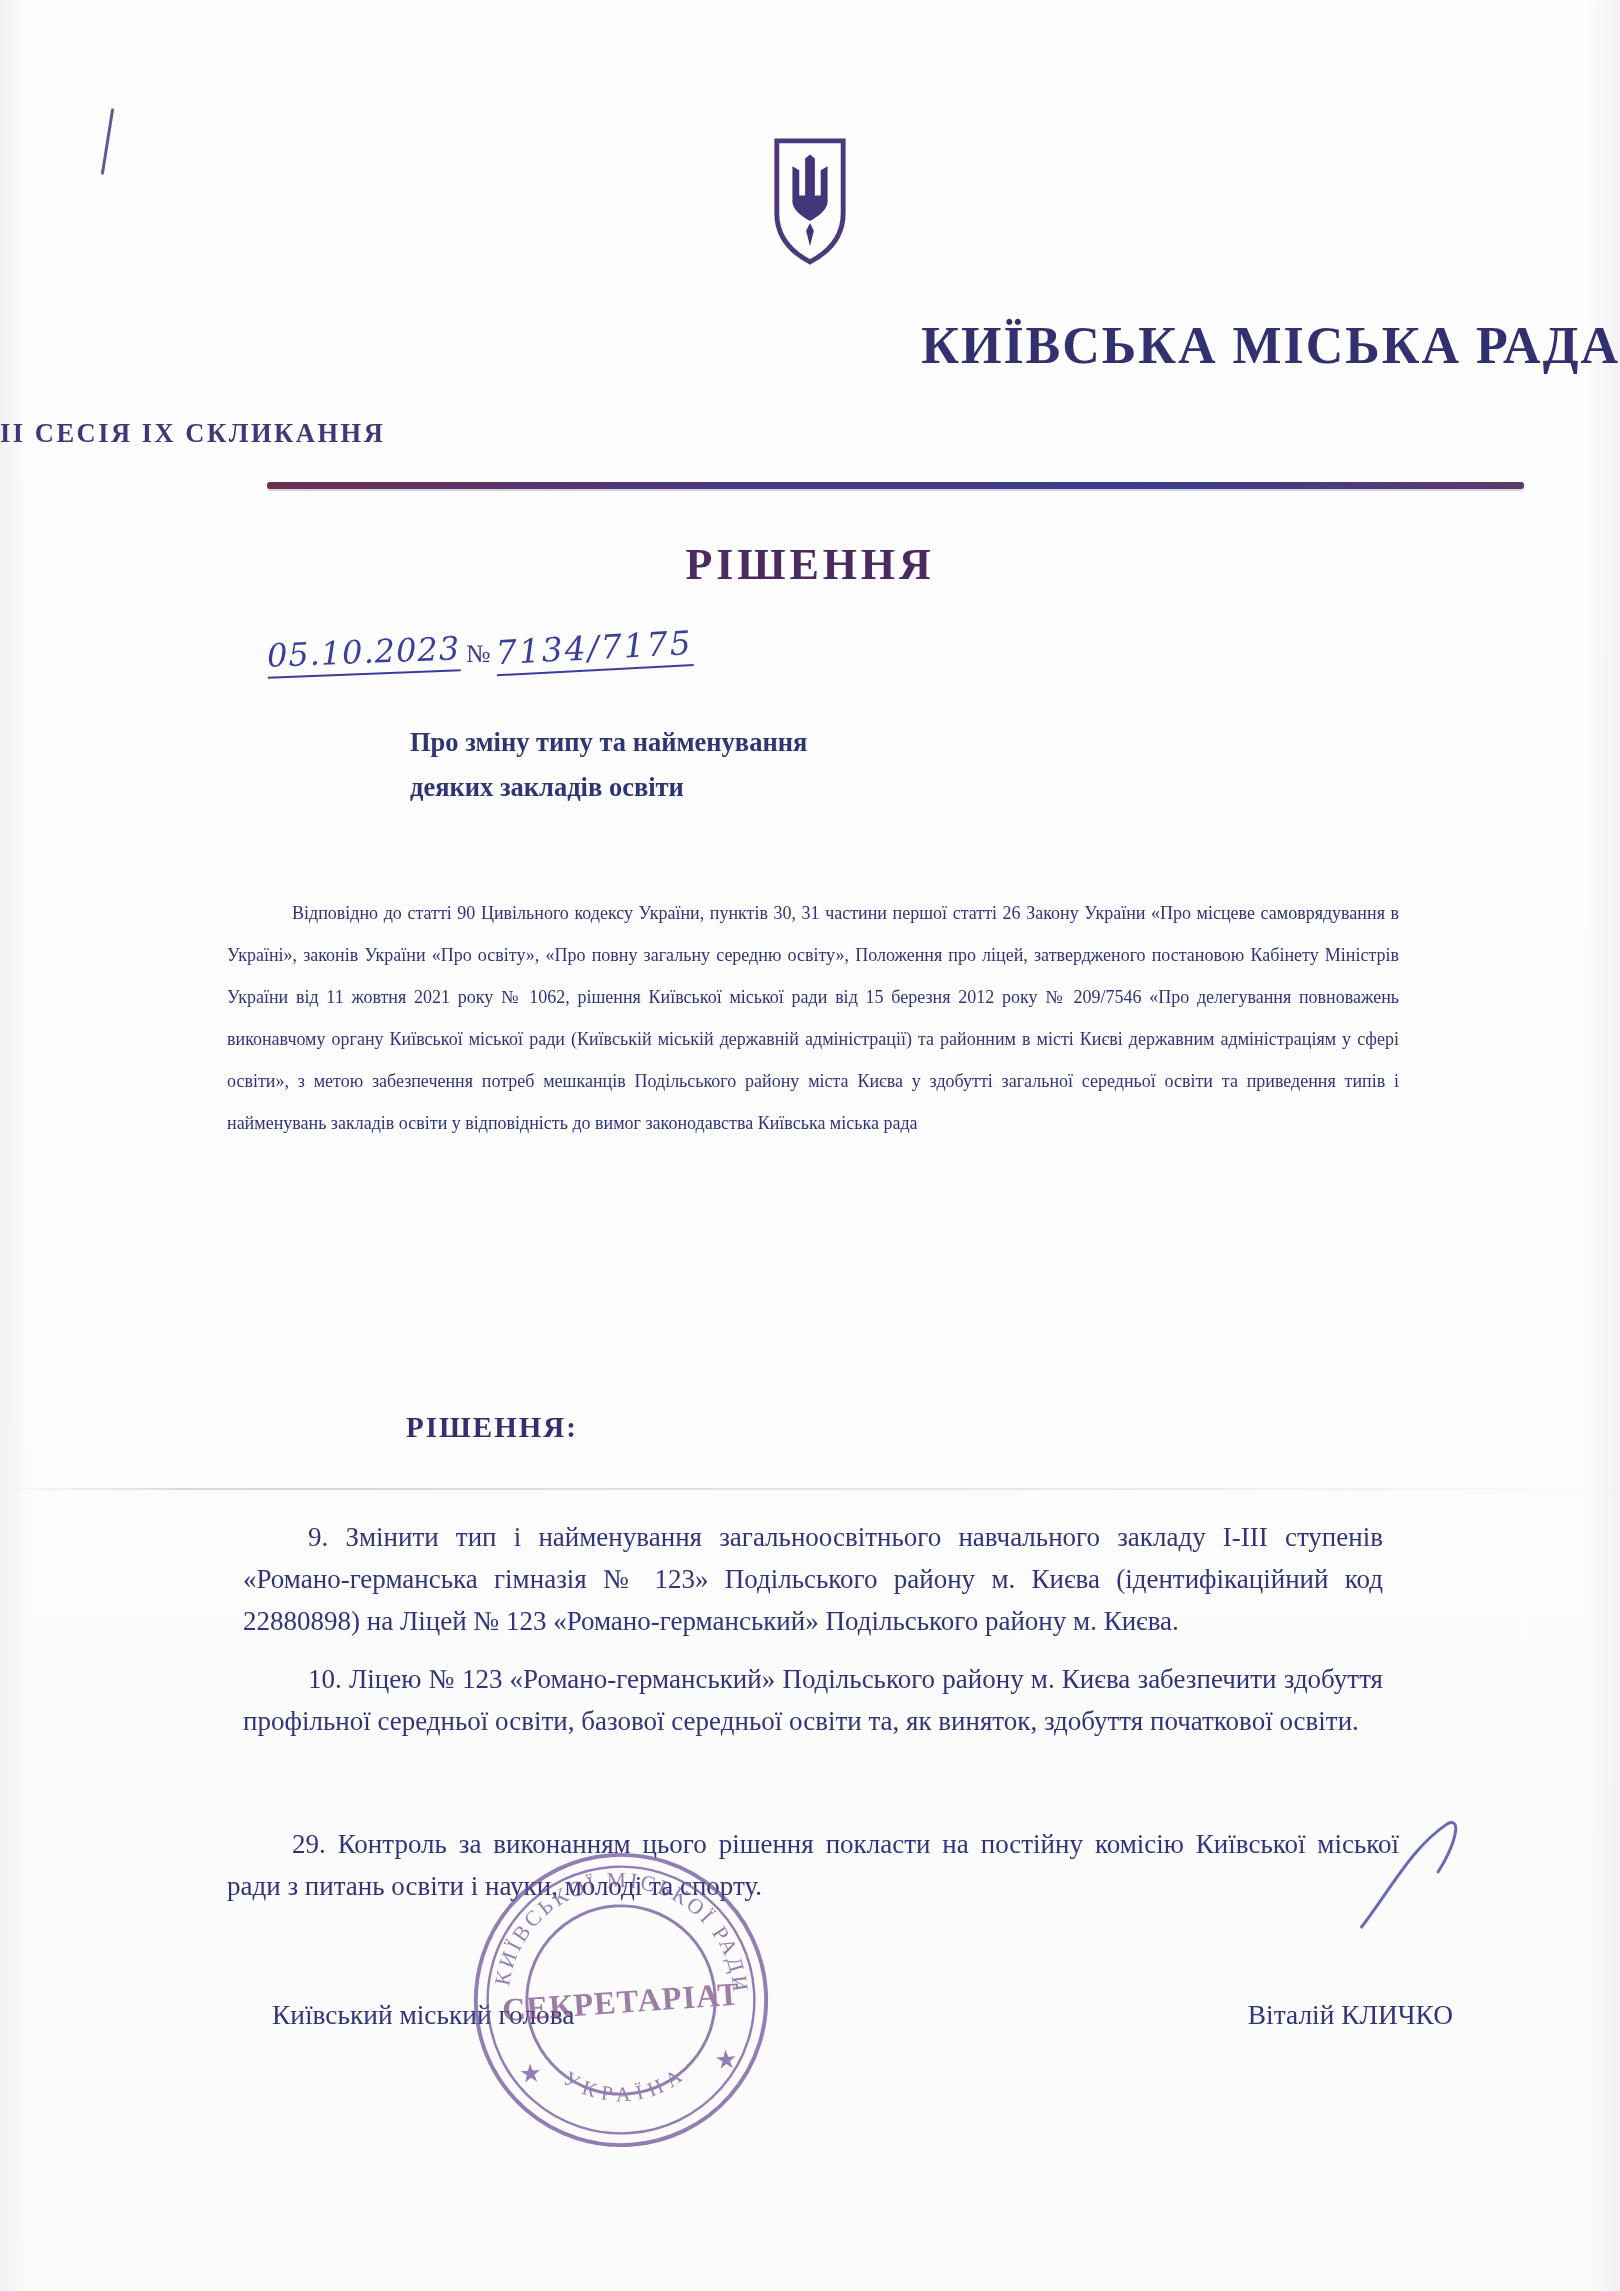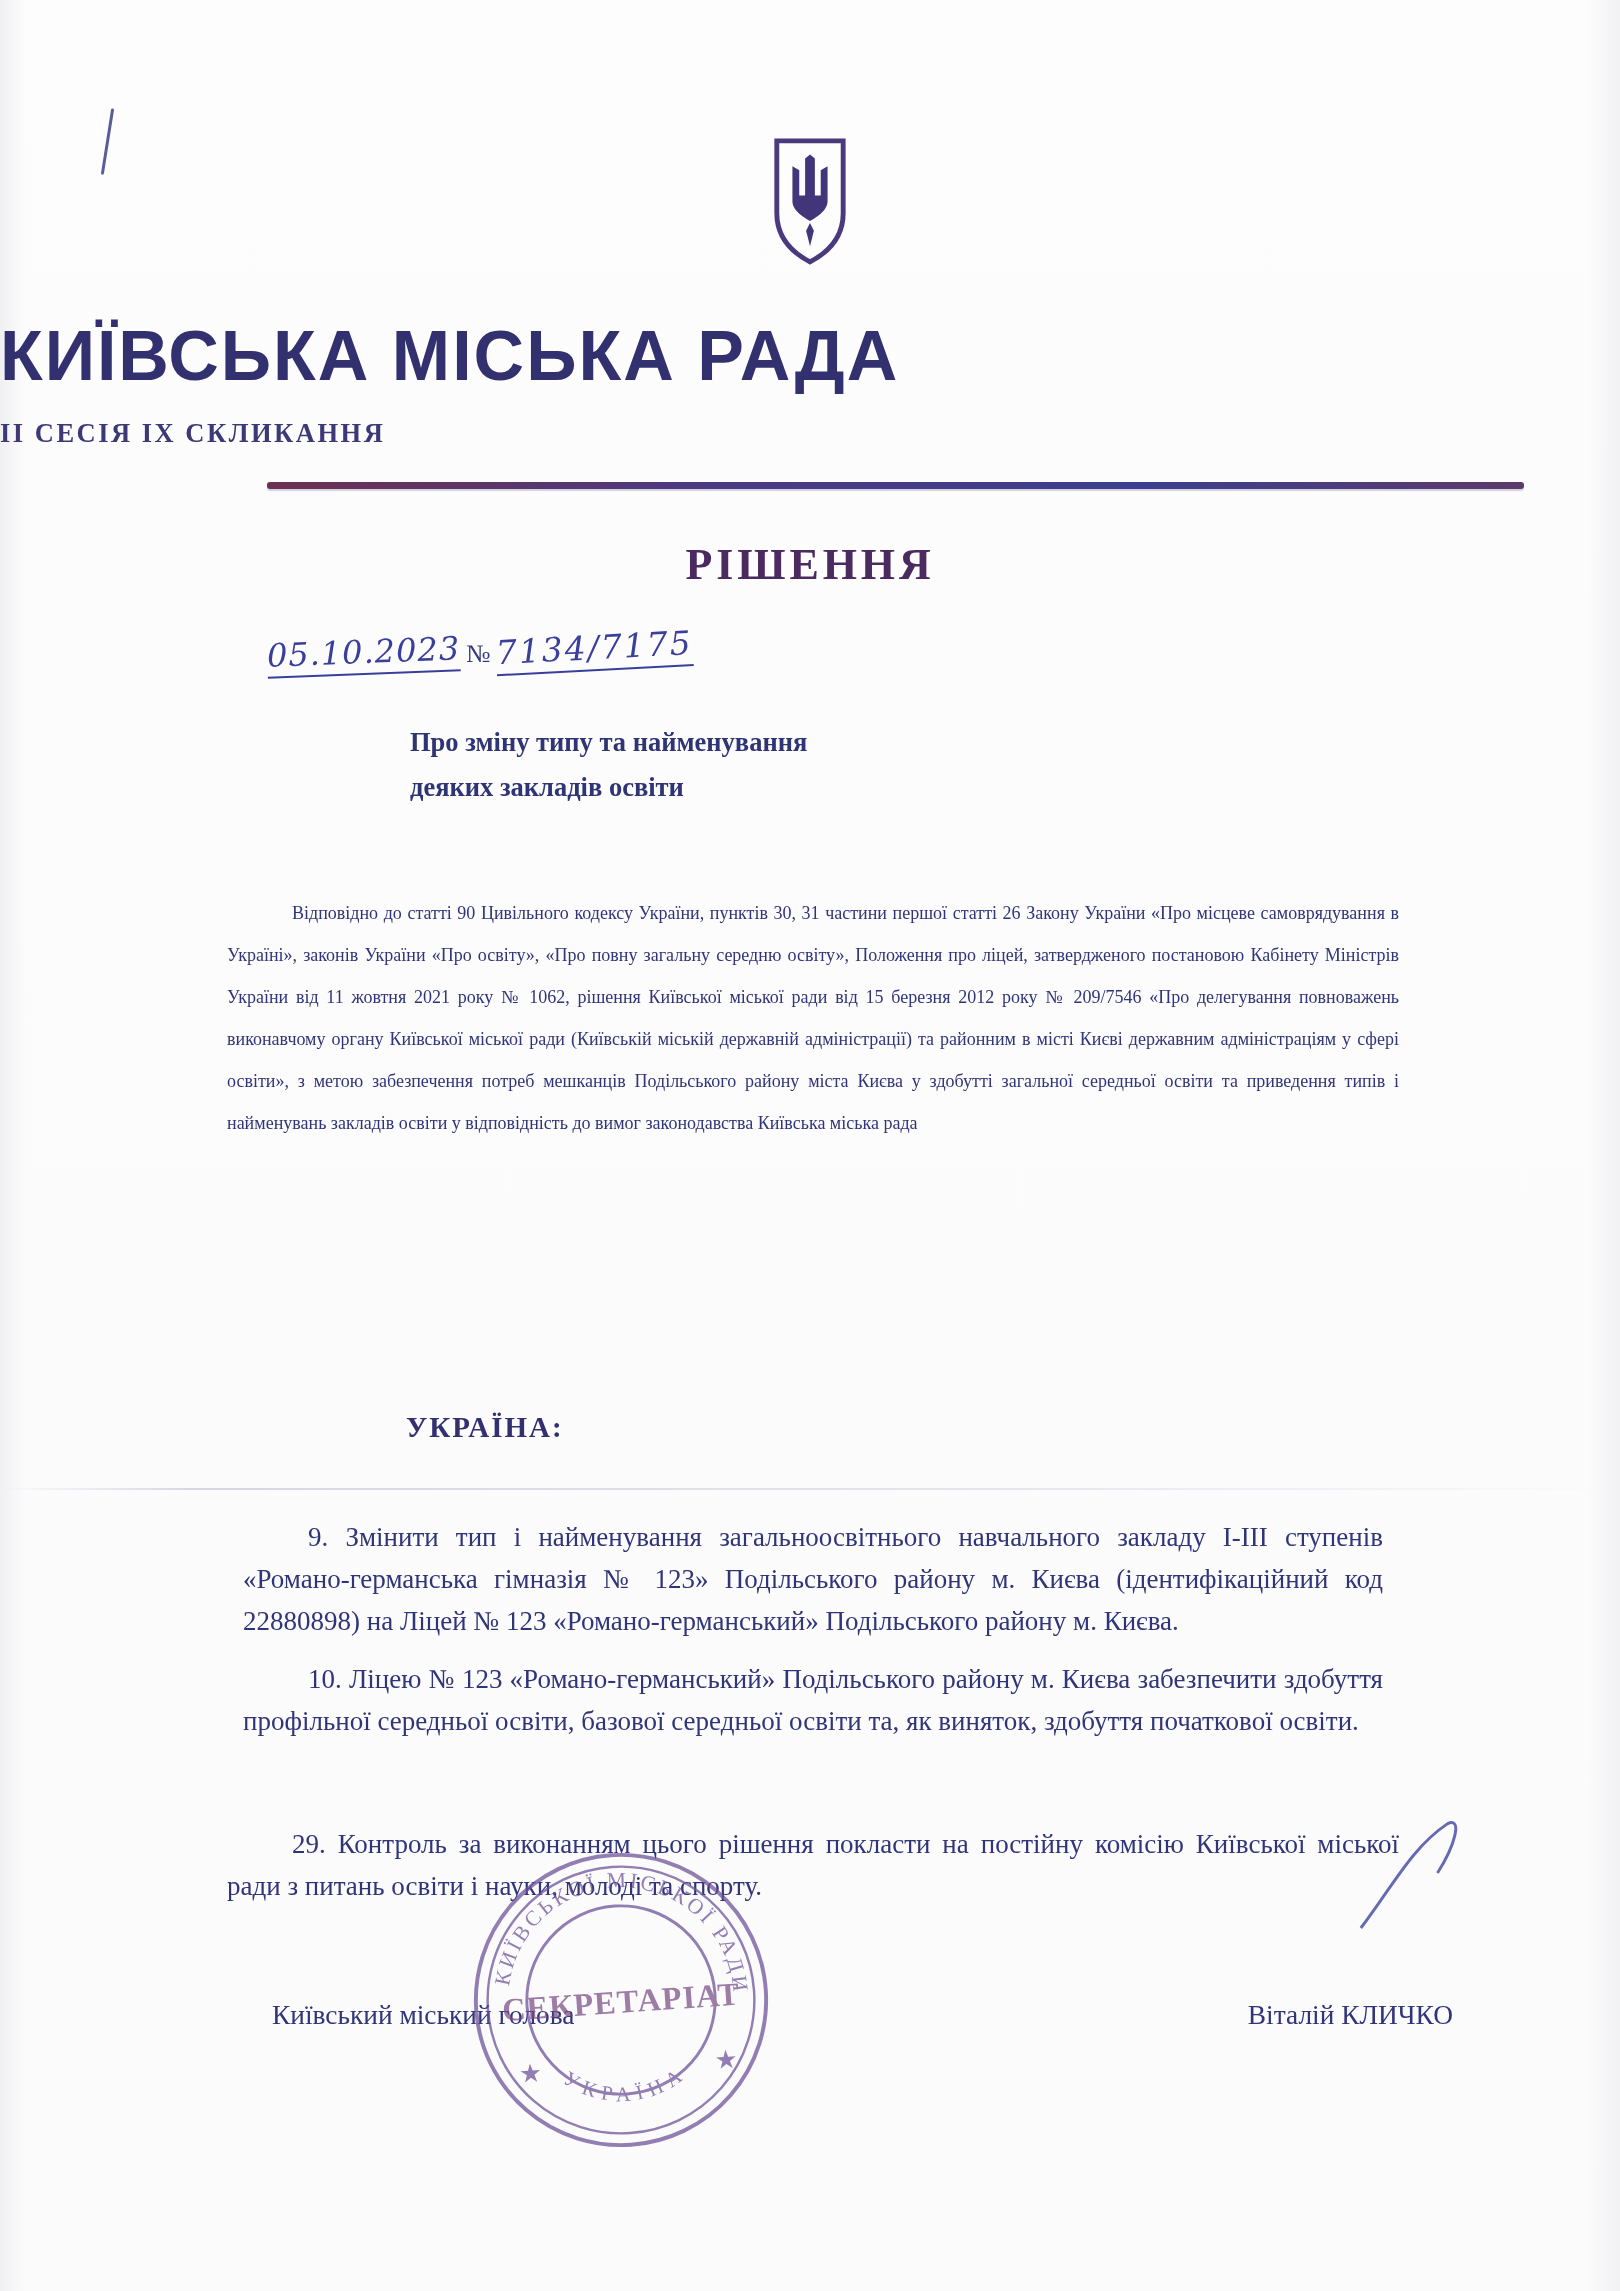--- a/index.html
+++ b/index.html
@@ -59,24 +59,24 @@
     left: 50%;
     top: 137px;
     transform: translateX(-50%);
     width: 82px;
     height: 129px;
   }
   .title-main {
     position: absolute;
     top: 316px;
     left: 0; right: 0;
-    text-align: left;
-    font-family: Liberation Sans, sans-serif;
-    font-weight: bold;
-    font-size: 70px;
+    text-align: right;
+    font-family: Liberation Serif, serif;
+    font-weight: bold;
+    font-size: 52px;
     letter-spacing: 2px;
     color: #32306f;
     white-space: nowrap;
   }
   .title-sub {
     position: absolute;
     top: 418px;
     left: 0; right: 4px;
     text-align: left;
     font-size: 26.5px;
@@ -272,21 +272,21 @@
 
   <div class="subject">
     <div>Про зміну типу та найменування</div>
     <div>деяких       закладів       освіти</div>
   </div>
 
   <div class="body-text">
     <p>Відповідно до статті 90 Цивільного кодексу України, пунктів 30, 31 частини першої статті 26 Закону України «Про місцеве самоврядування в Україні», законів України «Про освіту», «Про повну загальну середню освіту», Положення про ліцей, затвердженого постановою Кабінету Міністрів України від 11 жовтня 2021 року № 1062, рішення Київської міської ради від 15 березня 2012 року № 209/7546 «Про делегування повноважень виконавчому органу Київської міської ради (Київській міській державній адміністрації) та районним в місті Києві державним адміністраціям у сфері освіти», з метою забезпечення потреб мешканців Подільського району міста Києва у здобутті загальної середньої освіти та приведення типів і найменувань закладів освіти у відповідність до вимог законодавства Київська міська рада</p>
   </div>
 
-  <div class="resolved">УКРАЇНА:</div>
+  <div class="resolved">РІШЕННЯ:</div>
 
   <div class="items">
     <p>9. Змінити тип і найменування загальноосвітнього навчального закладу I-III ступенів «Романо-германська гімназія № 123» Подільського району м. Києва (ідентифікаційний код 22880898) на Ліцей № 123 «Романо-германський» Подільського району м. Києва.</p>
     <p>10. Ліцею № 123 «Романо-германський» Подільського району м. Києва забезпечити здобуття профільної середньої освіти, базової середньої освіти та, як виняток, здобуття початкової освіти.</p>
   </div>
 
   <div class="control">
     <p>29. Контроль за виконанням цього рішення покласти на постійну комісію Київської міської ради з питань освіти і науки, молоді та спорту.</p>
   </div>
 

